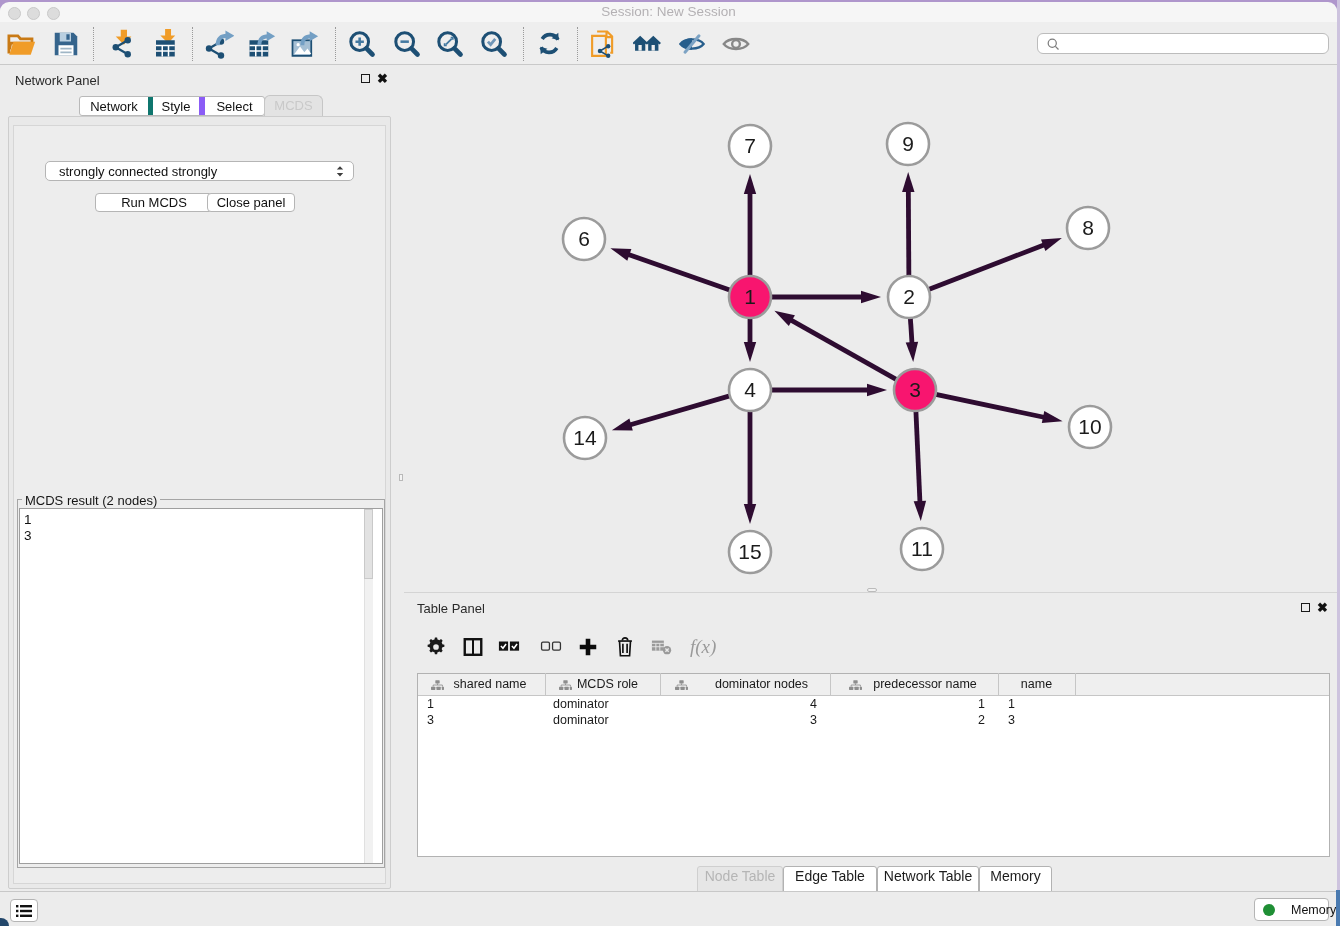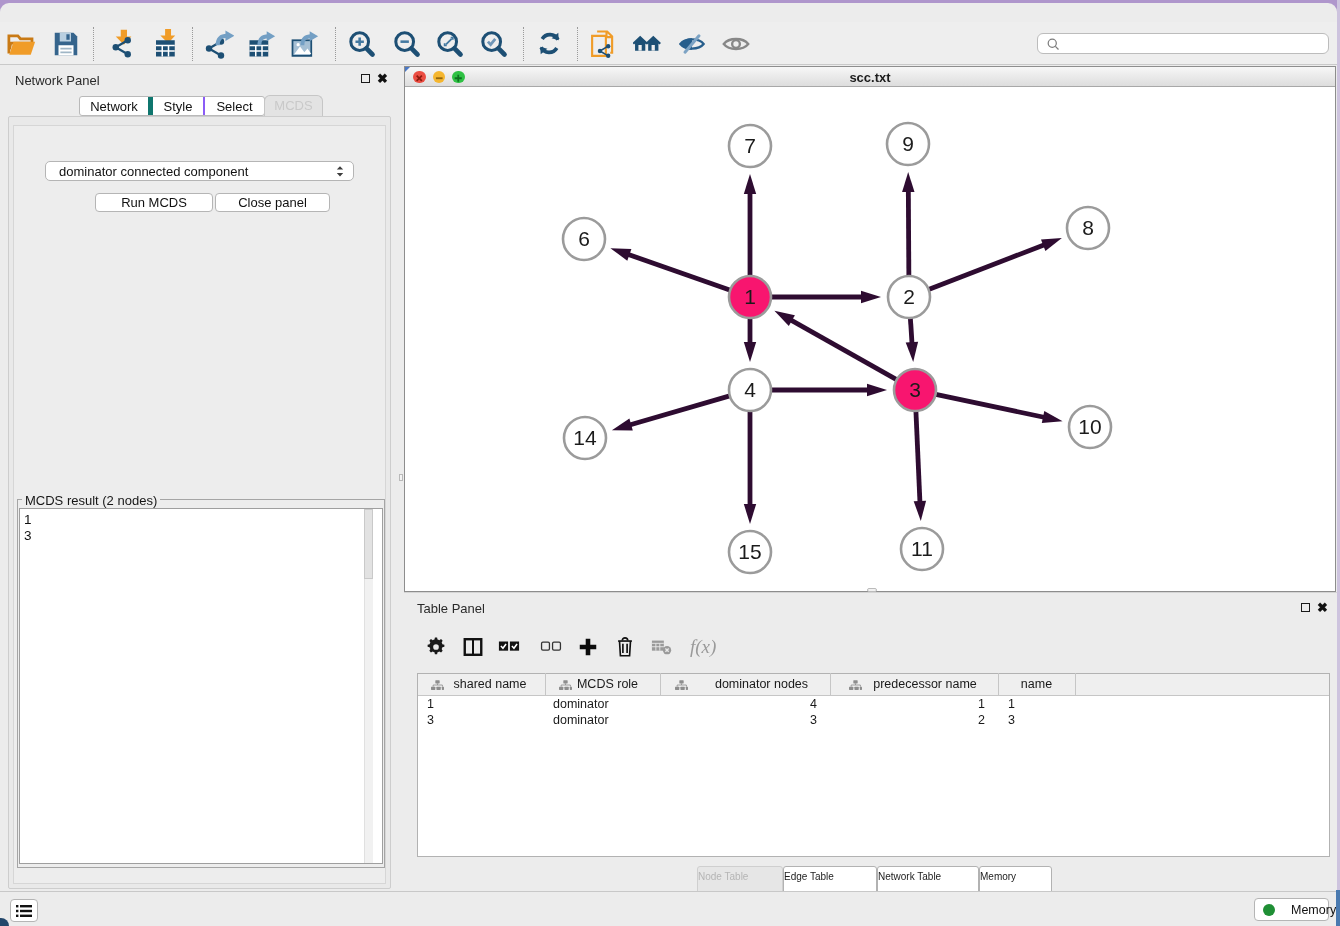--- a/index.html
+++ b/index.html
@@ -15,25 +15,31 @@
 .xbtn {position:absolute;font-size:13px;color:#111;font-weight:bold}
 .tabrow3 {position:absolute;left:79px;top:31px;height:20px;display:flex;background:#fff;border:1px solid #b9b9b9;border-radius:3px}
 .tab3 {font-size:13px;color:#111;text-align:center;line-height:19px}
 .cpanel {position:absolute;left:8px;top:51px;width:383px;height:773px;background:#e9e9e9;border:1px solid #cdcdcd;border-radius:2px}
 .btn {position:absolute;background:#fff;border:1px solid #b5b5b5;border-radius:4px;font-size:13px;color:#111;text-align:center}
 .netwin {position:absolute;left:404px;top:66px;width:932px;height:526px;border:1px solid #8d8d8d;background:#fff}
 .nettitle {position:absolute;left:0;top:0;width:100%;height:20px;background:linear-gradient(#f7f7f7,#dddddd);border-bottom:1px solid #a8a8a8}
 .light {position:absolute;top:3.5px;width:12.5px;height:12.5px;border-radius:50%}
 .tpanel {position:absolute;left:404px;top:592px;width:933px;height:299px;background:#ececec;border-top:1px solid #d4d4d4}
 .thead {position:absolute;display:flex;align-items:center;font-size:12.5px;color:#1a1a1a;height:22px}
-.btab {position:absolute;top:0;height:36px;border:1px solid #b2b2b2;background:#fff;font-size:10px;color:#1c1c1c;line-height:19px;border-radius:3px}
+.btab {position:absolute;top:0;height:36px;border:1px solid #b2b2b2;background:#fff;font-size:14px;color:#1c1c1c;text-align:center;line-height:19px;border-radius:3px}
 .statusbar {position:absolute;left:0;top:891px;width:1337px;height:35px;background:#ececec;border-top:1px solid #c8c8c8}
 </style></head><body>
 <div class="app">
     <div class="content">
+ <div class="titlebar">
+  <div class="tl" style="left:8px"></div>
+        <div class="tl" style="left:27px"></div>
+        <div class="tl" style="left:47px"></div>
+  <div class="ttext">Session: New Session</div>
+ </div>
  <div class="toolbar">
         <div class="tsep" style="left:93px"></div>
         <div class="tsep" style="left:192px"></div>
         <div class="tsep" style="left:335px"></div>
         <div class="tsep" style="left:523px"></div>
         <div class="tsep" style="left:577px"></div>
         <svg style="position:absolute;left:7px;top:7px" width="30" height="30" viewBox="0 0 24 24">
           <path d="M1.5 19.5 V5.5 h7.2 l2 2.3 H20 v3.4 h-17 l-1 5" fill="none" stroke="#c97a15" stroke-width="2.2"></path>
           <path d="M1.8 20.5 L5.2 10.2 h17.3 L19 20.5 z" fill="#f09c28"></path>
         </svg>
@@ -168,64 +174,47 @@
           </svg>
         </div>
  </div>
 
  <div style="position:absolute;left:0;top:65px;width:399px;height:826px;background:#ececec">
   <div class="panelhead" style="position:absolute;left:15px;top:8px">Network Panel</div>
   <div class="fbtn" style="left:361px;top:9px"></div>
   <div class="xbtn" style="left:377px;top:6px">✖</div>
   <div class="tabrow3">
    <div class="tab3" style="width:73px;border-right:5px solid #0f766e">Network</div>
-   <div class="tab3" style="width:52px;border-right:2px solid #8b5cf6">Style</div>
+   <div class="tab3" style="width:52px;border-right:6px solid #8b5cf6">Style</div>
    <div class="tab3" style="width:59px">Select</div>
   </div>
   <div style="position:absolute;left:264px;top:30px;width:59px;height:21px;background:#e3e3e3;border:1px solid #c6c6c6;border-bottom:none;border-radius:6px 6px 0 0;font-size:13px;color:#c9c9c9;text-align:center;line-height:20px">MCDS</div>
   <div class="cpanel">
    <div style="position:absolute;left:4px;top:8px;right:4px;bottom:4px;background:#ededed;border:1px solid #d6d6d6"></div>
    <div class="btn" style="left:36px;top:44px;width:309px;height:20px;text-align:left;border-radius:5px">
-     <span style="position:absolute;left:13px;top:2px">dominator connected component</span>
+     <span style="position:absolute;left:13px;top:2px">strongly connected strongly</span>
      <svg width="10" height="13" viewBox="0 0 10 13" style="position:absolute;right:8px;top:3px">
               <path d="M1.8 4.6 L5 1.2 L8.2 4.6 z M1.8 8 L5 11.4 L8.2 8 z" fill="#3d3d3d"></path>
             </svg>
    </div>
    <div class="btn" style="left:86px;top:76px;width:118px;height:19px;line-height:18px">Run MCDS</div>
-   <div class="btn" style="left:206px;top:76px;width:115px;height:19px;line-height:18px">Close panel</div>
+   <div class="btn" style="left:198px;top:76px;width:88px;height:19px;line-height:18px">Close panel</div>
   </div>
 
   <div style="position:absolute;left:17px;top:434px;width:368px;height:369px;border:1px solid #a5a5a5"></div>
   <div style="position:absolute;left:22px;top:428px;background:#ededed;padding:0 3px;font-size:13px;color:#161616">MCDS result (2 nodes)</div>
   <div style="position:absolute;left:19px;top:443px;width:364px;height:356px;background:#fff;border:1px solid #9f9f9f">
     <div style="position:absolute;left:4px;top:3px;font-size:13.5px;color:#111;line-height:16px">1<br>3</div>
     <div style="position:absolute;left:344px;top:0;width:9px;height:100%;background:#f1f1f1;border-left:1px solid #e0e0e0"></div>
     <div style="position:absolute;left:344px;top:0;width:9px;height:70px;background:#e2e2e2;border:1px solid #c9c9c9"></div>
   </div>
  </div>
 
  <div style="position:absolute;left:399px;top:474px;width:4px;height:7px;background:#f4f4f4;border:1px solid #b9b9b9"></div>
 
- <div class="netwin">
-  <div class="nettitle">
-   <svg width="5" height="5" style="position:absolute;left:0;top:0">
-            <path d="M0 0 h5 L0 5 z" fill="#4a78c6"></path>
-          </svg>
-   <div class="light" style="left:8px;background:#eb4d42"><svg width="12.5" height="12.5" viewBox="0 0 12 12">
-              <path d="M3.5 3.5 l5 5 M8.5 3.5 l-5 5" stroke="#8c1a0e" stroke-width="1.6"></path>
-            </svg></div>
-   <div class="light" style="left:27.5px;background:#f5b62f"><svg width="12.5" height="12.5" viewBox="0 0 12 12">
-              <path d="M2.8 6 h6.4" stroke="#93660d" stroke-width="1.8"></path>
-            </svg></div>
-   <div class="light" style="left:47px;background:#2fc144"><svg width="12.5" height="12.5" viewBox="0 0 12 12">
-              <path d="M6 2.6 v6.8 M2.6 6 h6.8" stroke="#0e7220" stroke-width="1.7"></path>
-            </svg></div>
-   <div style="position:absolute;width:100%;text-align:center;top:3px;font-size:13px;font-weight:600;color:#1c1c1c">scc.txt</div>
-  </div>
- </div>
  <svg width="931" height="504" style="position:absolute;left:405px;top:87px">
         <g stroke="#2e0c31" stroke-width="4.8">
           <line x1="345.0" y1="196.0" x2="345.0" y2="100.0"></line>
           <polygon points="345.0,87.0 351.2,107.0 338.8,107.0" stroke="none" fill="#2e0c31"></polygon>
           <line x1="331.8" y1="205.4" x2="217.7" y2="165.5"></line>
           <polygon points="205.4,161.2 226.4,162.0 222.3,173.7" stroke="none" fill="#2e0c31"></polygon>
           <line x1="359.0" y1="210.0" x2="463.0" y2="210.0"></line>
           <polygon points="476.0,210.0 456.0,216.2 456.0,203.8" stroke="none" fill="#2e0c31"></polygon>
           <line x1="345.0" y1="224.0" x2="345.0" y2="262.0"></line>
           <polygon points="345.0,275.0 338.8,255.0 351.2,255.0" stroke="none" fill="#2e0c31"></polygon>

